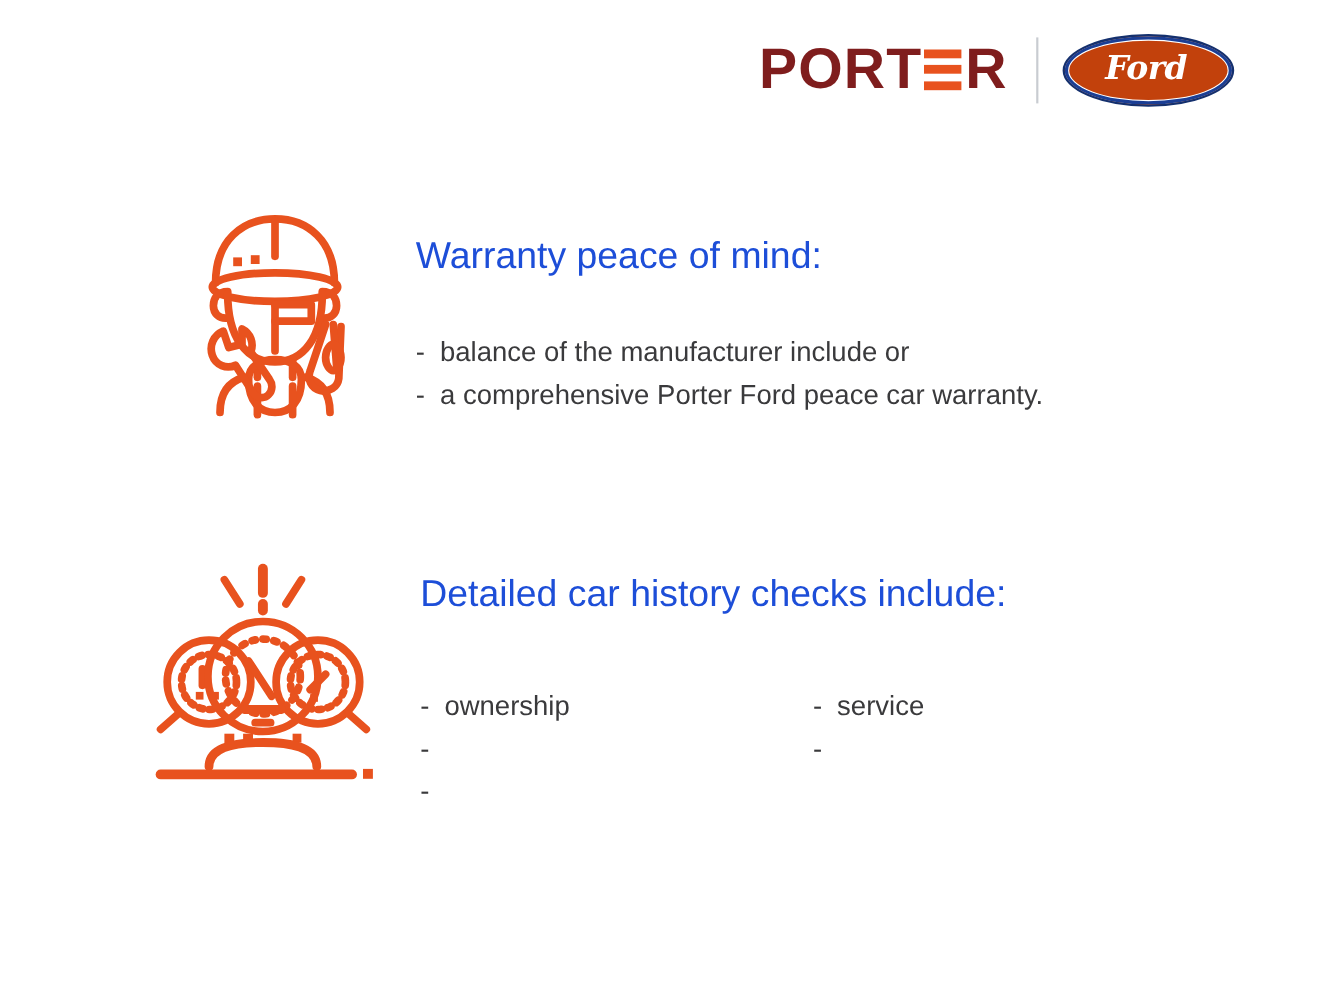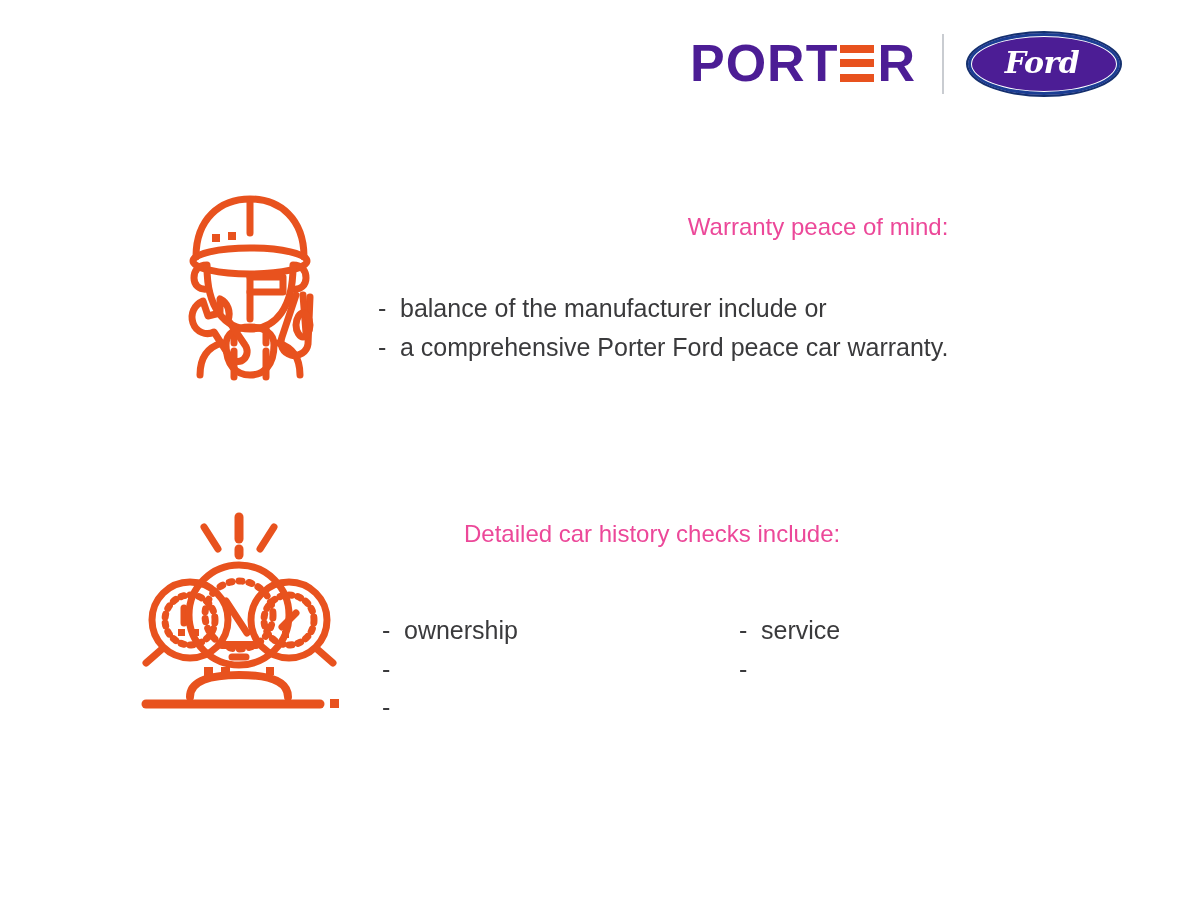--- a/index.html
+++ b/index.html
@@ -30,21 +30,21 @@
     display: flex;
     align-items: center;
     gap: 0;
     height: 72px;
   }
   .porter-wordmark {
     font-family: "Liberation Sans", sans-serif;
     font-size: 52px;
     font-weight: bold;
     letter-spacing: 1px;
-    color: #4c1d95;
+    color: #7f1d1d;
     line-height: 1;
     display: flex;
     align-items: center;
     padding-bottom: 2px;
   }
   .porter-wordmark .stylized-e {
     display: inline-block;
     width: 34px;
     height: 37px;
     position: relative;
@@ -67,21 +67,21 @@
     width: 2px;
     height: 60px;
     background: #c9ccd1;
     margin: 0 22px 0 26px;
   }
 
   .ford-oval {
     width: 152px;
     height: 62px;
     border-radius: 50%;
-    background: #4c1d95;
+    background: #c2410c;
     border: 2px solid #14306e;
     box-shadow: inset 0 0 0 3px #1B3E94, inset 0 0 0 4px #ffffff;
     display: flex;
     align-items: center;
     justify-content: center;
     position: relative;
   }
   .ford-script {
     color: #ffffff;
     font-family: "DejaVu Serif", serif;
@@ -112,26 +112,25 @@
   .icon-history-slot  { width: 215px; height: 205px; }
 
   .text-slot {
     flex: 0 0 auto;
     color: #3A3A3C;
   }
   .text-warranty-slot { margin-left: 28px; padding-top: 28px; }
   .text-history-slot  { margin-left: 35px; padding-top: 15px; }
 
   .heading {
-    font-size: 24px;
+    font-size: 34px;
     font-weight: normal;
-    color: #ec4899;
+    color: #1d4ed8;
     line-height: 1.2;
     white-space: nowrap;
-    text-align: right;
   }
 
   .bullet-block-warranty { margin-top: 47px; }
   .bullet-block-history  { margin-top: 62px; }
 
   .bullet-row {
     display: flex;
     align-items: baseline;
     font-size: 25px;
     color: #3A3A3C;

